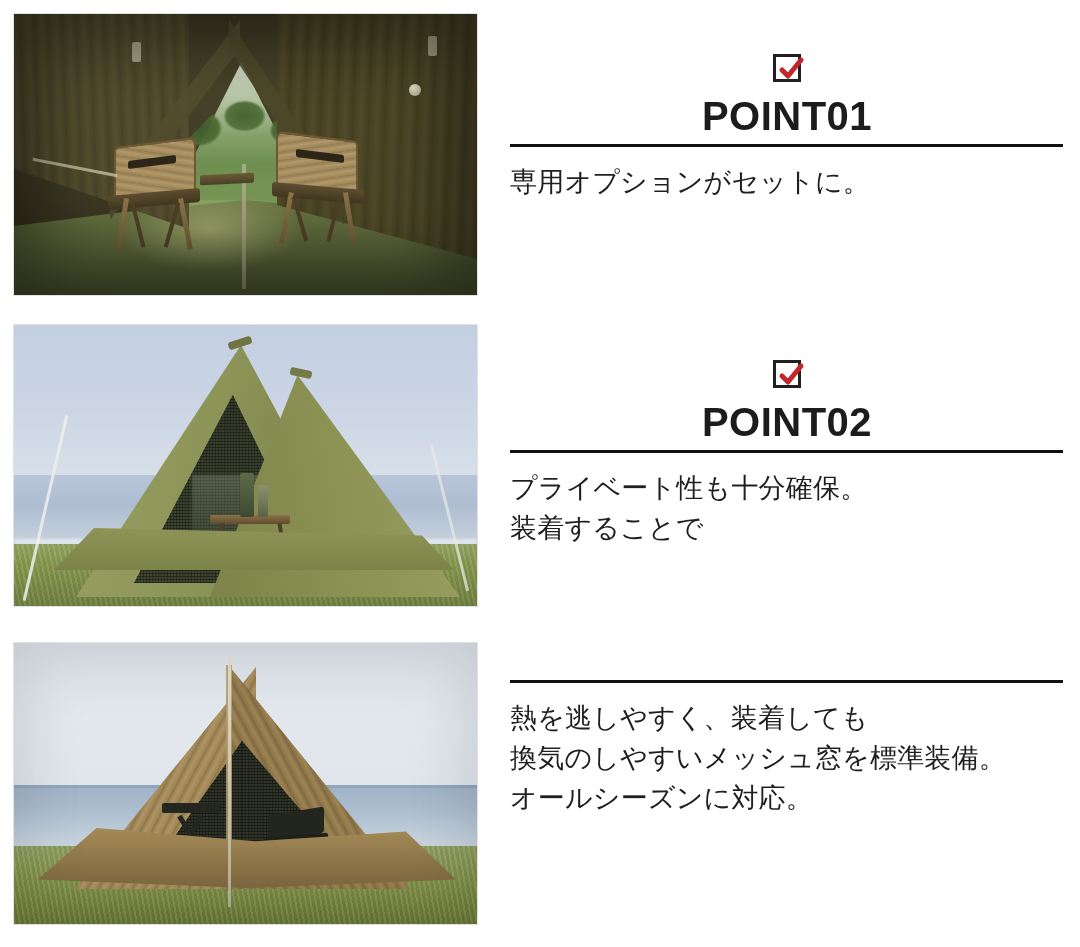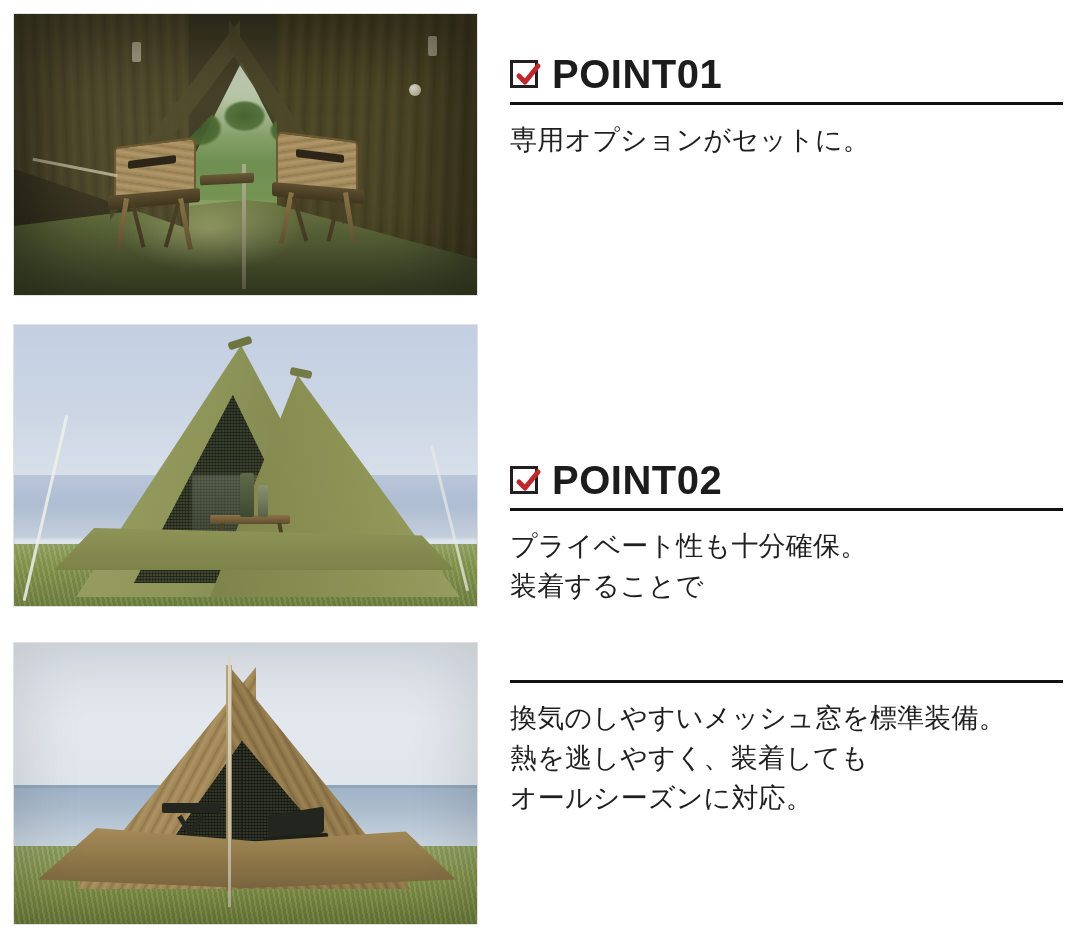--- a/index.html
+++ b/index.html
@@ -26,21 +26,21 @@
 
   
   .point-row {
     position: absolute;
     left: 0;
     width: 1080px;
     display: flex;
     align-items: flex-start;
   }
   #row-0 { top: 13px;  height: 283px; }
-  #row-1 { top: 324px; height: 283px; align-items: flex-end; }
+  #row-1 { top: 324px; height: 283px; }
   #row-2 { top: 642px; height: 284px; }
 
   
   .photo {
     position: relative;
     width: 465px;
     height: 283px;
     margin-left: 13px;
     overflow: hidden;
     flex: 0 0 auto;
@@ -356,20 +356,21 @@
   }
   #row-0 .text-col { padding-top: 41px; }
   #row-1 .text-col { padding-top: 36px; }
   #row-2 .text-col { padding-top: 30px; }
 
   .heading {
     display: flex;
     align-items: center;
     gap: 14px;
     margin: 0 0 6px 0;
+    flex-direction: column;
   }
   .checkbox-icon {
     width: 28px; height: 28px;
     border: 3px solid #231f20;
     box-sizing: border-box;
     display: inline-block;
     position: relative;
     background: #ffffff;
     flex: 0 0 auto;
   }
@@ -522,20 +523,20 @@
       </div>
       <div class="p3-ridge"></div>
       <div class="p3-skirt"></div>
       <div class="p3-pole"></div>
       <div class="p3-vig"></div>
     </div>
 
     <div class="text-col">
       <div class="rule"></div>
       <div class="body-text">
+        <span class="line">熱を逃しやすく、装着しても</span>
         <span class="line">換気のしやすいメッシュ窓を標準装備。</span>
-        <span class="line">熱を逃しやすく、装着しても</span>
         <span class="line">オールシーズンに対応。</span>
       </div>
     </div>
   </div>
 
 </div>
 
 </body></html>

